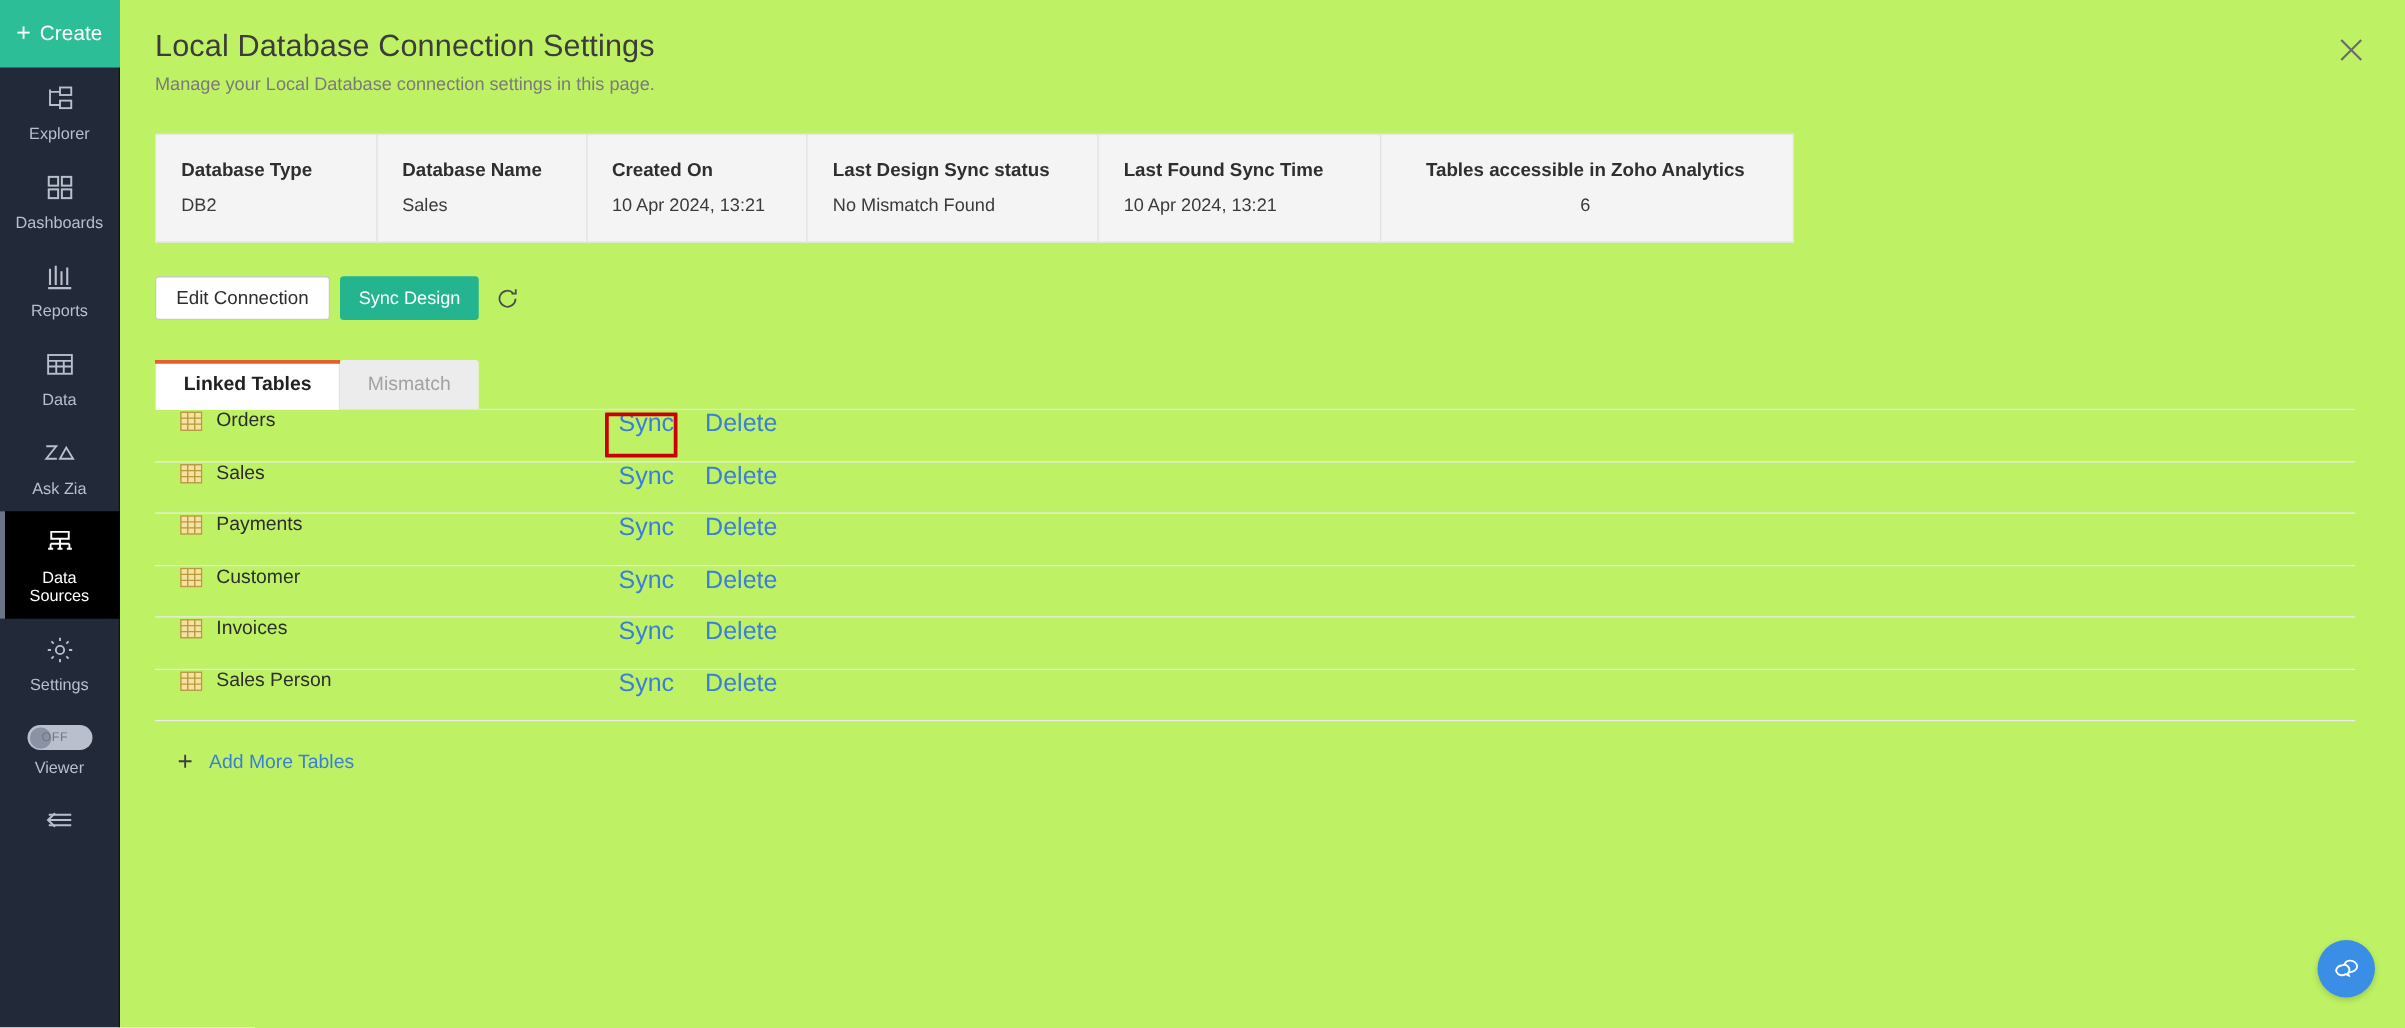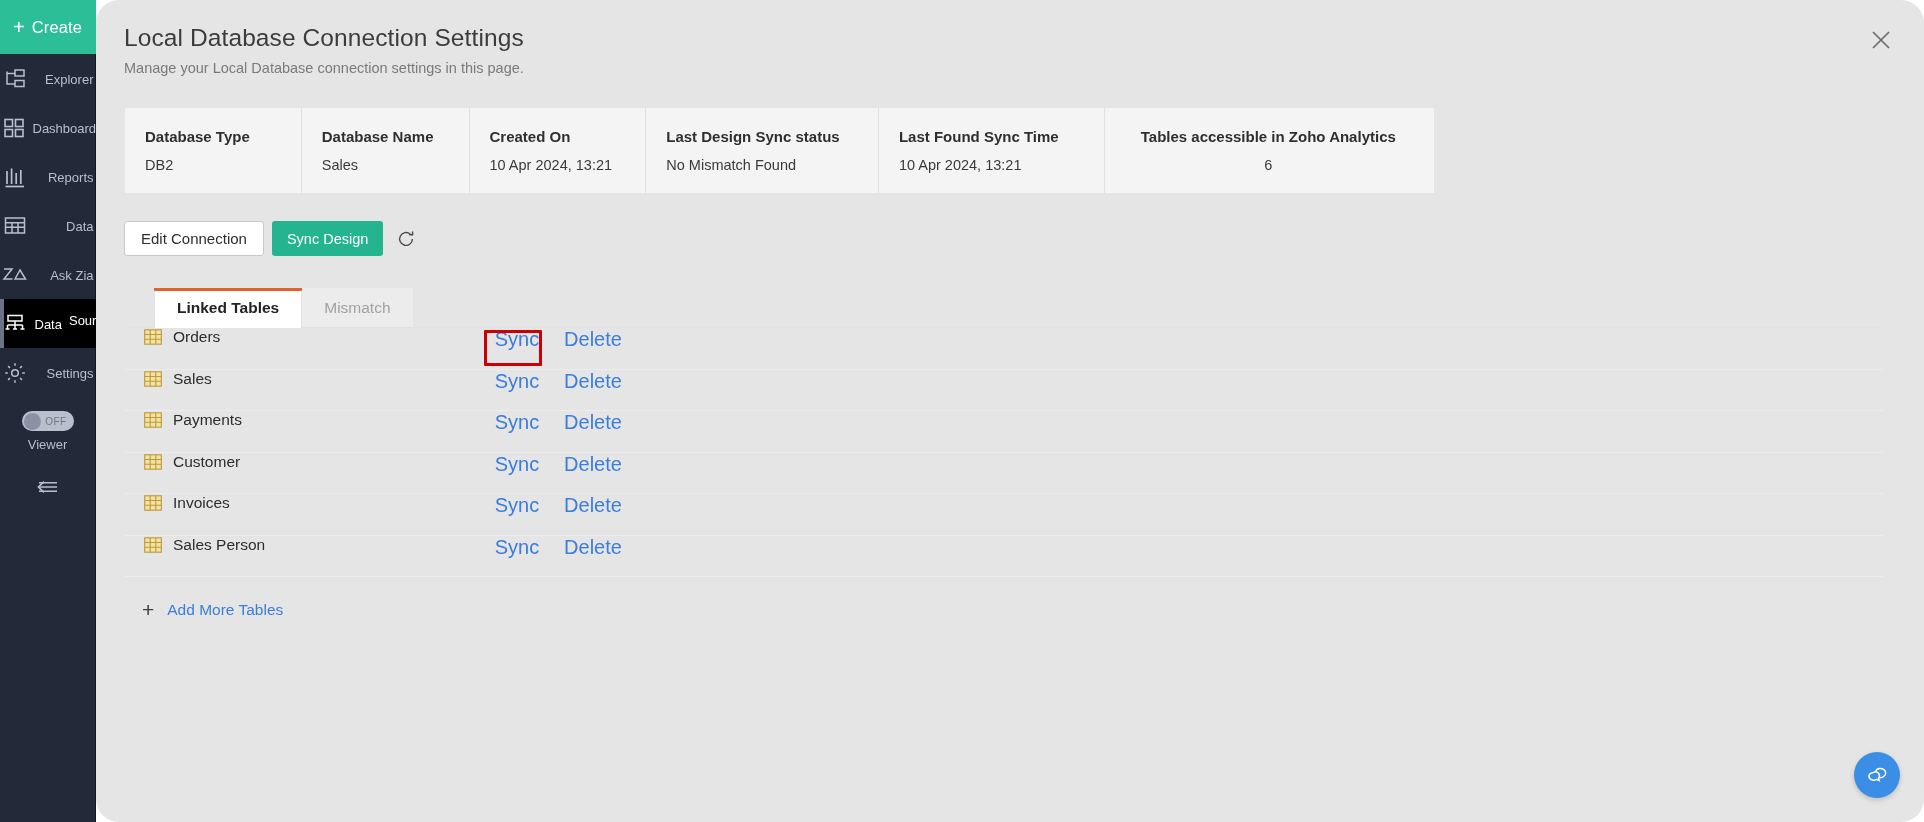--- a/index.html
+++ b/index.html
@@ -45,20 +45,21 @@
   .create-plus {
     font-size: 20px;
     line-height: 1;
     font-weight: 300;
     margin-top: -1px;
   }
   .nav-item {
     width: 96px;
     padding: 12px 2px 11px 2px;
     display: flex;
+    flex-direction: column;
     align-items: center;
     justify-content: space-between;
     gap: 7px;
     color: #b9bfcc;
     font-size: 13px;
     line-height: 15px;
     text-align: center;
     cursor: pointer;
     position: relative;
   }
@@ -98,41 +99,40 @@
     position: relative;
   }
   .toggle .knob {
     width: 17px; height: 17px;
     border-radius: 50%;
     background: #8a92a3;
     margin-left: 2px;
   }
   .toggle .off-text {
     position: absolute;
-    right: 7px;
+    right: 19px;
     font-size: 10px;
     color: #6f7786;
     letter-spacing: .4px;
   }
   .collapse-btn {
     margin-top: 20px;
     color: #b9bfcc;
     cursor: pointer;
     display: flex; align-items: center; justify-content: center;
     width: 40px; height: 30px;
   }
 
   
   #main {
     flex: 1 1 auto;
     position: relative;
-    background: #e5e5e5;
+    background: #bef264;
     padding: 0;
     overflow: hidden;
-    border-radius: 23px;
   }
   .page-head {
     padding: 22px 40px 0 28px;
   }
   .page-title {
     font-size: 24.5px;
     color: #3c3c3c;
     font-weight: 400;
     line-height: 32px;
     letter-spacing: .1px;
@@ -246,21 +246,20 @@
     border-radius: 3px 3px 0 0;
   }
   .tab.active {
     background: #ffffff;
     color: #222222;
     font-weight: 600;
     border: 1px solid #e2e2e2;
     border-bottom: none;
     border-top: none;
     z-index: 2;
-    margin-left: 30px;
   }
   .tab.active::before {
     content: "";
     position: absolute;
     left: -1px; right: -1px; top: 0;
     height: 3px;
     background: #e1622a;
   }
   .tab.inactive {
     background: #ececec;

